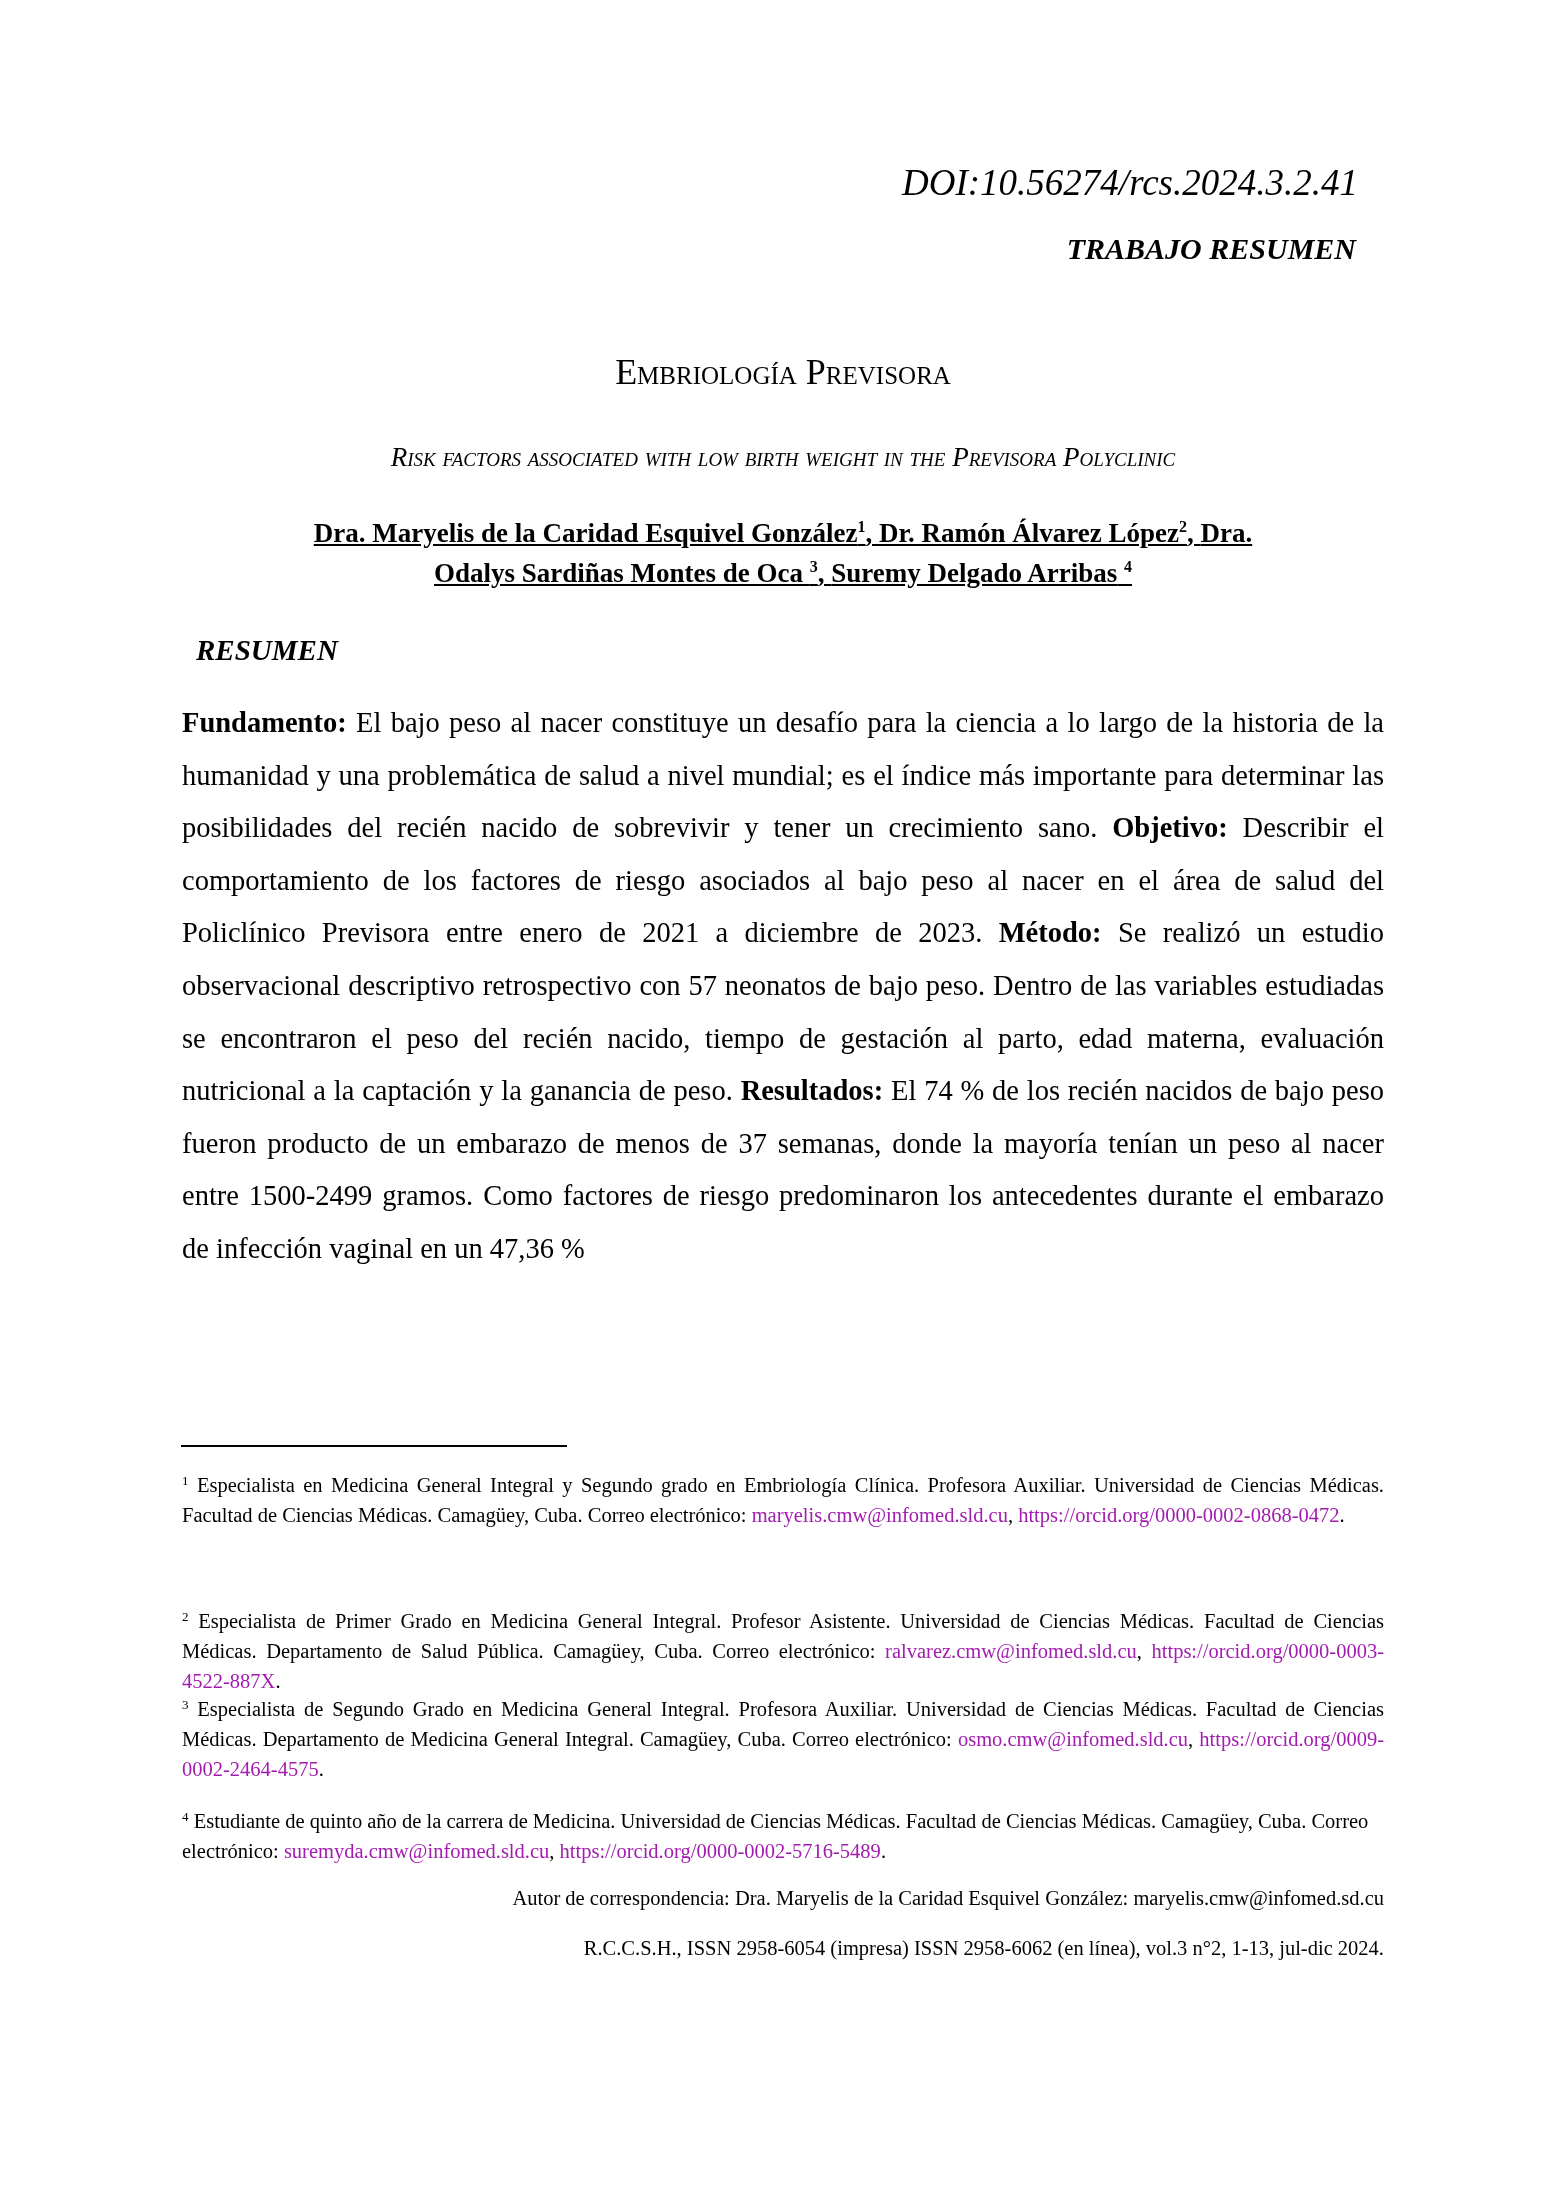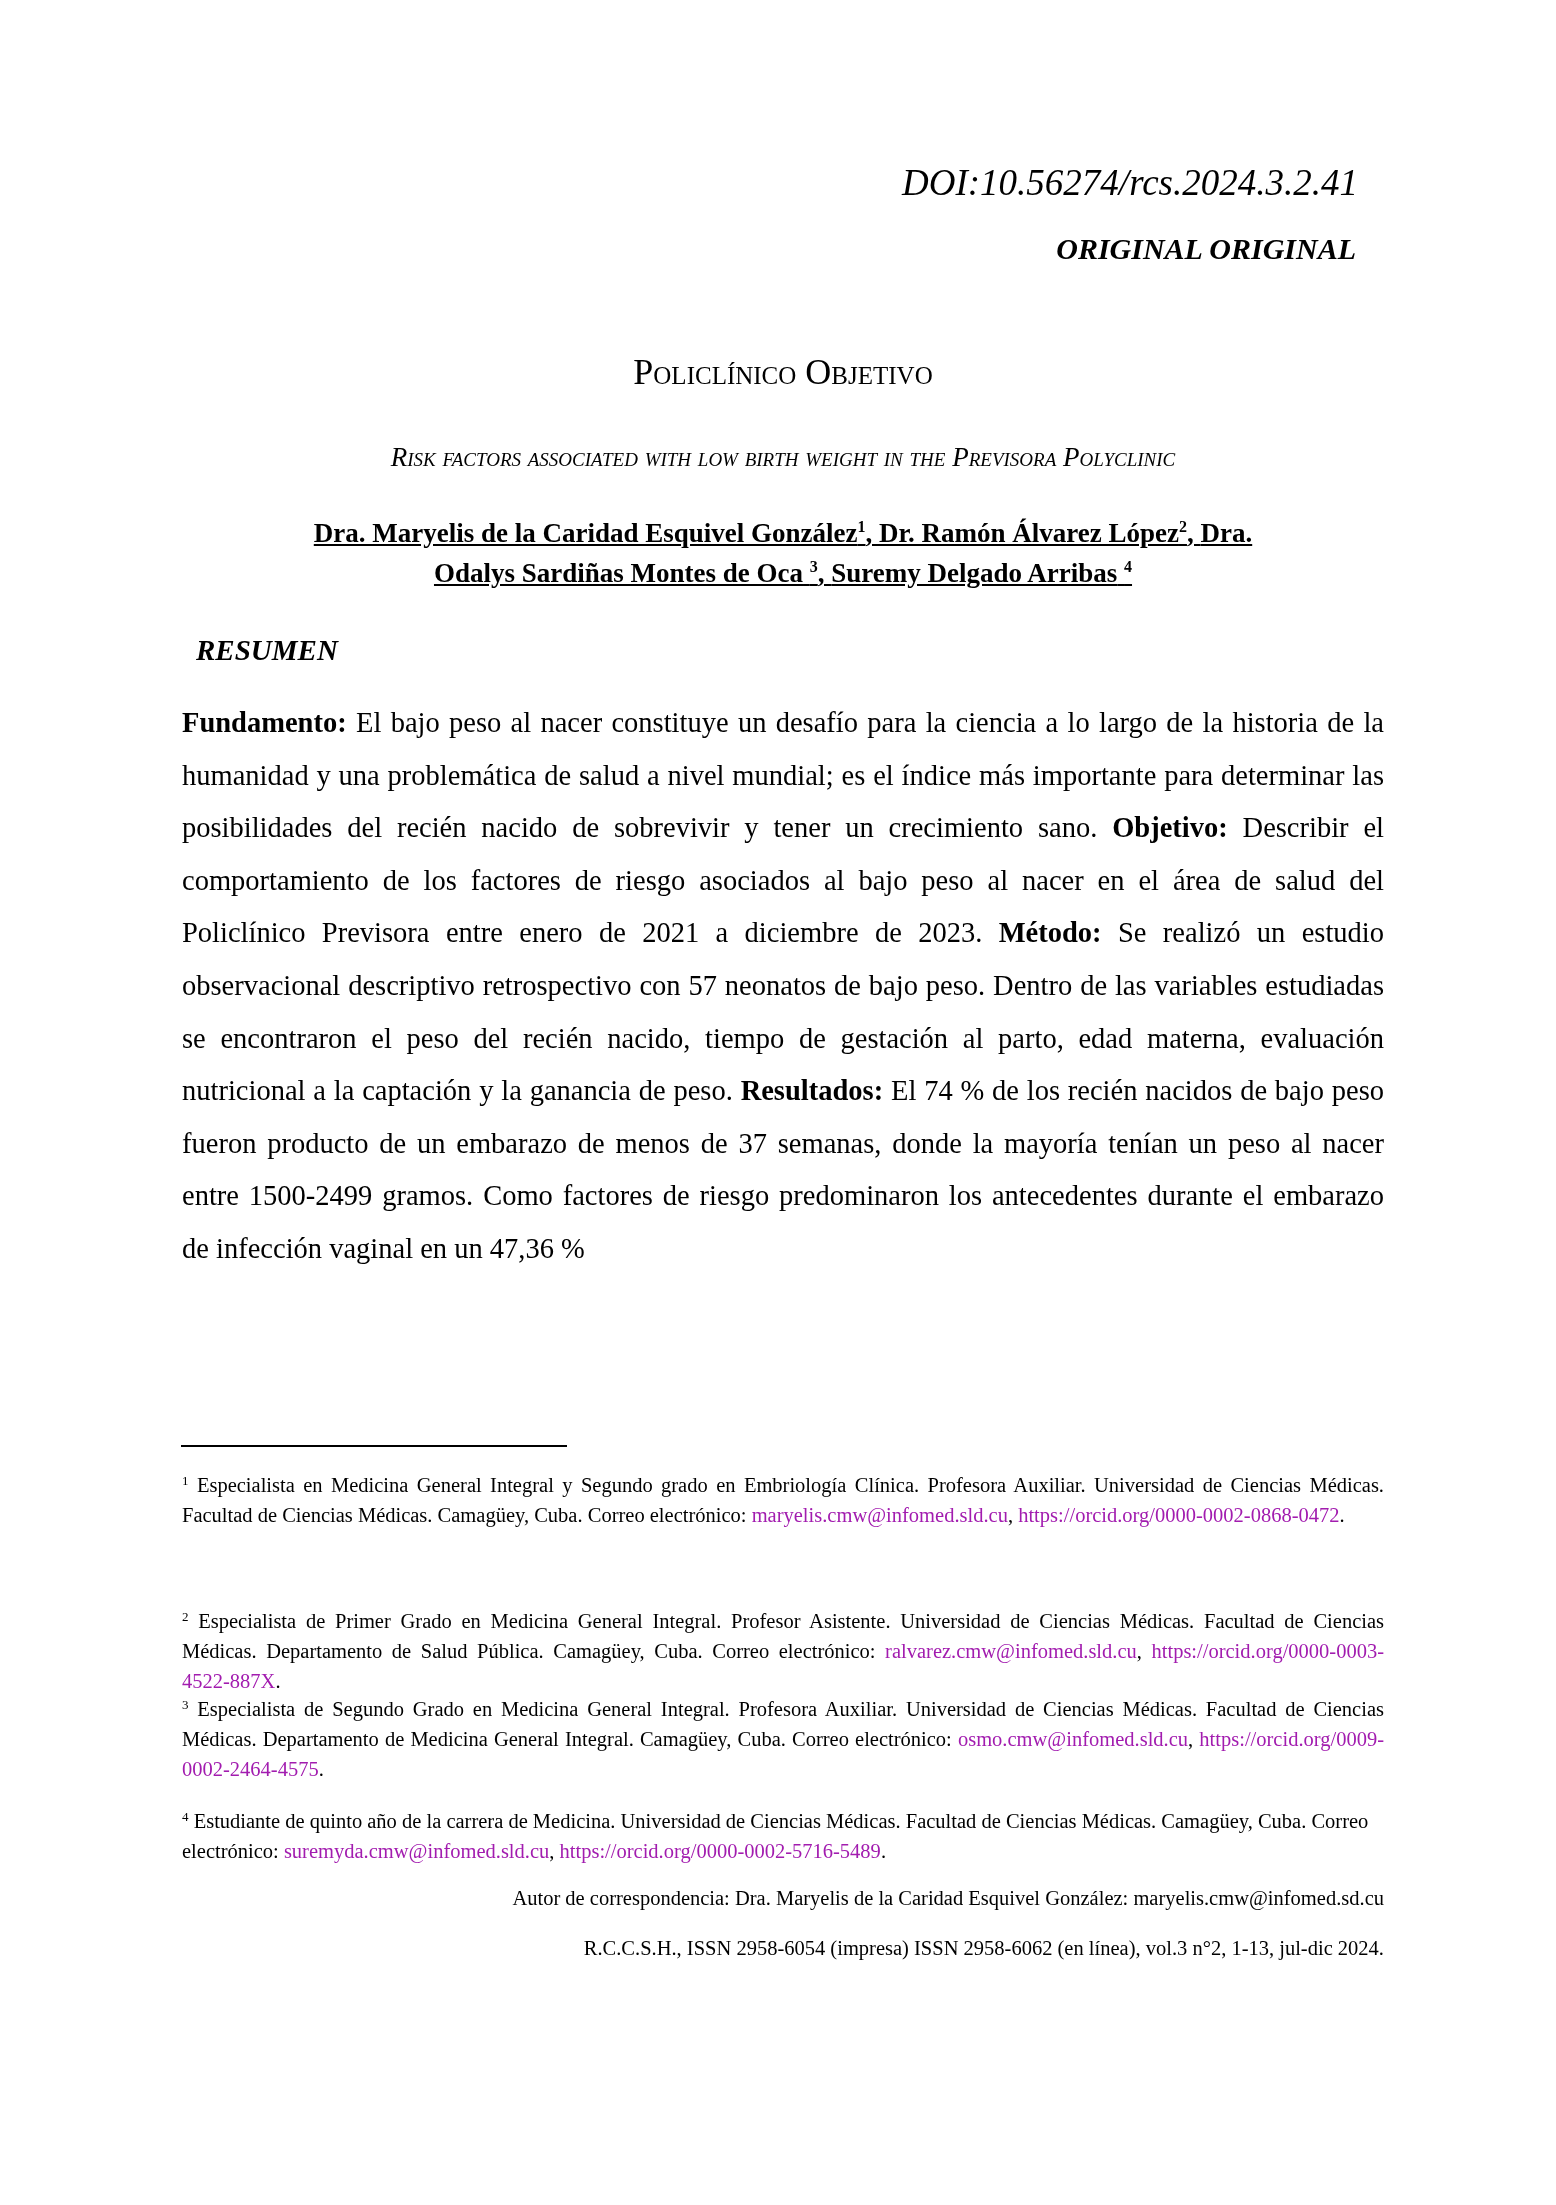--- a/index.html
+++ b/index.html
@@ -53,25 +53,25 @@
   }
   .issn {
     top: 1933px; right: 172px; text-align: right; font-size: 20.5px; line-height: 30px;
   }
   a.link { color: #a21caf; text-decoration: none; }
 </style>
 </head>
 <body>
 
 <div class="abs doi">DOI:10.56274/rcs.2024.3.2.41</div>
-<div class="abs tipo">ORIGINAL ORIGINAL</div>
+<div class="abs tipo">TRABAJO RESUMEN</div>
 
 <h1 class="abs title" style="margin:0;">
   <br>
-  <span class="sc">Policlínico Objetivo</span>
+  <span class="sc">Embriología Previsora</span>
 </h1>
 
 <div class="abs subtitle">Risk factors associated with low birth weight in the Previsora Polyclinic</div>
 
 <div class="abs authors">
   <span>Dra. Maryelis de la Caridad Esquivel González</span><sup>1</sup>,
   <span>Dr. Ramón Álvarez López</span><sup>2</sup>,
   <span>Dra.</span><br>
   <span id="auth3">Odalys Sardiñas Montes de Oca</span> <sup>3</sup>,
   <span>Suremy Delgado Arribas</span> <sup>4</sup>

